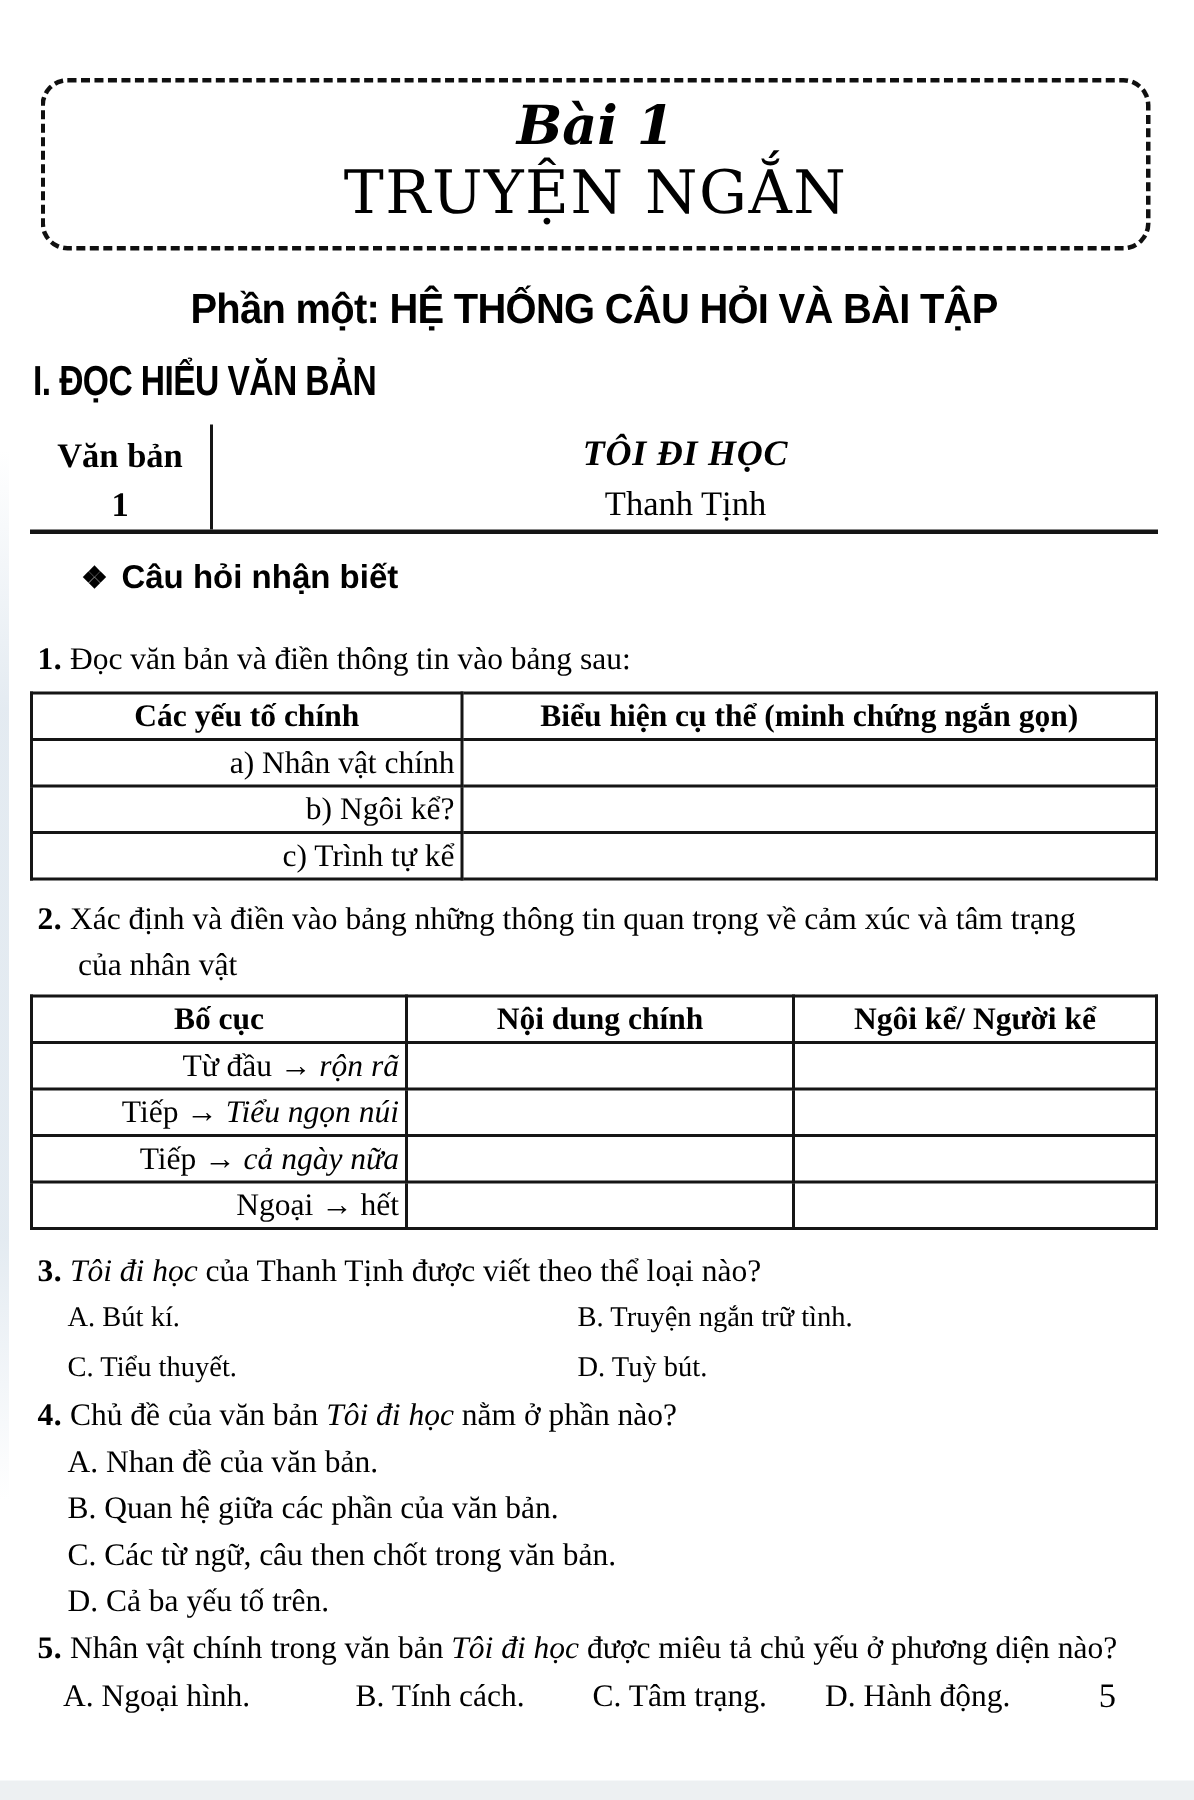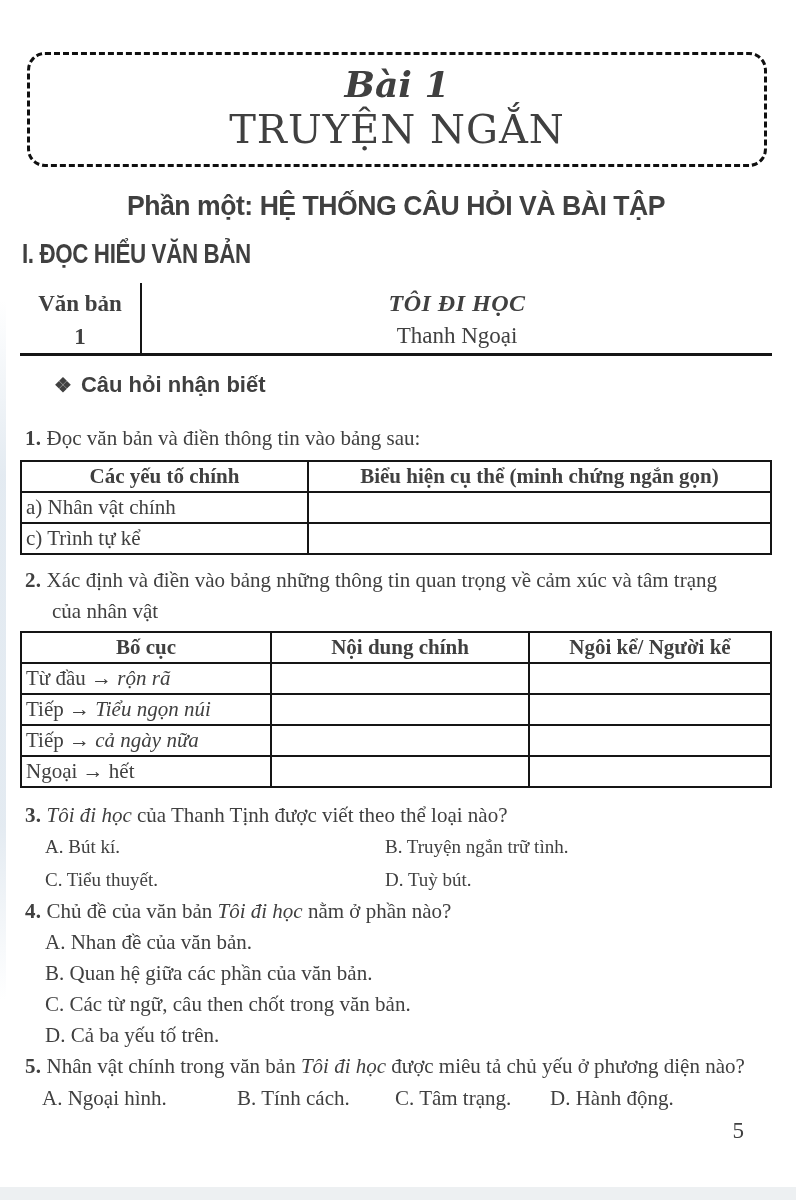--- a/index.html
+++ b/index.html
@@ -2,21 +2,21 @@
 <html><head>
 <meta charset="utf-8">
 <style>
   html,body{margin:0;padding:0;background:#ffffff;}
   .page{
     position:relative;
     width:796px;height:1200px;
     box-sizing:border-box;
     padding:0 24px 0 20px;
     background:#ffffff;
-    color:#404040;
+    color:#000000;
     font-family:"Liberation Serif", serif;
     overflow:hidden;
   }
   .edge-tint-left{
     position:absolute;left:0;top:300px;width:6px;height:700px;
     background:linear-gradient(to bottom, rgba(210,222,233,0), rgba(205,218,230,.55) 25%, rgba(205,218,230,.55) 75%, rgba(210,222,233,0));
     pointer-events:none;
   }
   .edge-tint-bottom{
     position:absolute;left:0;bottom:0;width:100%;height:13px;
@@ -115,21 +115,21 @@
     margin-top:6px;
     table-layout:fixed;
   }
   th,td{
     border:2px solid #151515;
     font-size:21px;
     padding:0 4px;
     overflow:hidden;
   }
   th{font-weight:bold;text-align:center;height:29px;}
-  td{height:29px;text-align:left;}
+  td{height:29px;text-align:right;}
   .t1-col1{width:277px;}
   .t2-col1{width:240px;}
   .t2-col2{width:248px;}
   td i, .q-lead i{font-style:italic;}
 
   
   .opts-2col{
     display:grid;
     grid-template-columns:340px 1fr;
     padding-left:25px;
@@ -166,21 +166,21 @@
 
   <div class="section-heading">I. ĐỌC HIỂU VĂN BẢN</div>
 
   <div class="banner">
     <div class="banner-left">
       <div>Văn bản</div>
       <div>1</div>
     </div>
     <div class="banner-right">
       <div class="banner-title">TÔI ĐI HỌC</div>
-      <div class="banner-author">Thanh Ngoại</div>
+      <div class="banner-author">Thanh Tịnh</div>
     </div>
   </div>
 
   <div class="subsection">
     <span class="bullet">❖</span><span>Câu hỏi nhận biết</span>
   </div>
 
   <div class="q-lead mt7">
     <b>1.</b> <span>Đọc văn bản và điền thông tin vào bảng sau:</span>
   </div>
@@ -188,20 +188,24 @@
   <table>
     <thead>
       <tr>
         <th class="t1-col1">Các yếu tố chính</th>
         <th>Biểu hiện cụ thể (minh chứng ngắn gọn)</th>
       </tr>
     </thead>
     <tbody id="t1-body">
         <tr>
           <td class="t1-col1">a) Nhân vật chính</td>
+          <td></td>
+        </tr>
+        <tr>
+          <td class="t1-col1">b) Ngôi kể?</td>
           <td></td>
         </tr>
         <tr>
           <td class="t1-col1">c) Trình tự kể</td>
           <td></td>
         </tr>
       </tbody>
   </table>
 
   <div class="q-lead mt10">

